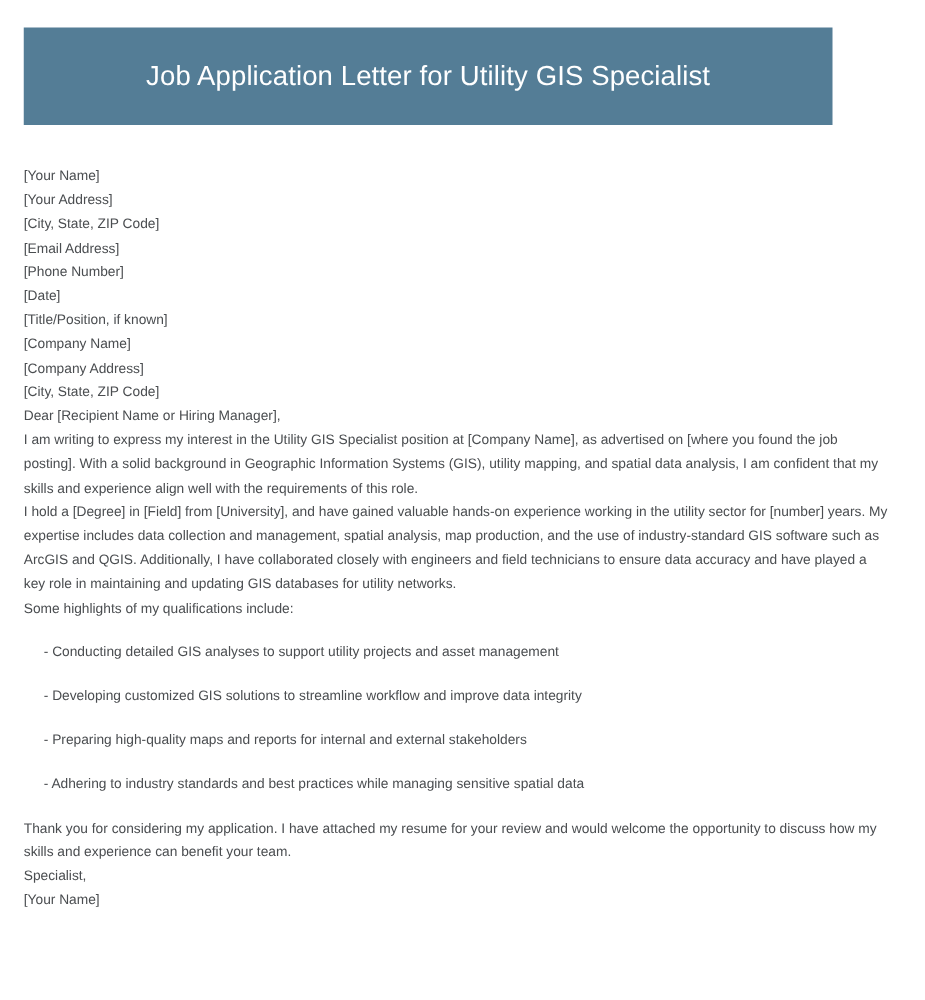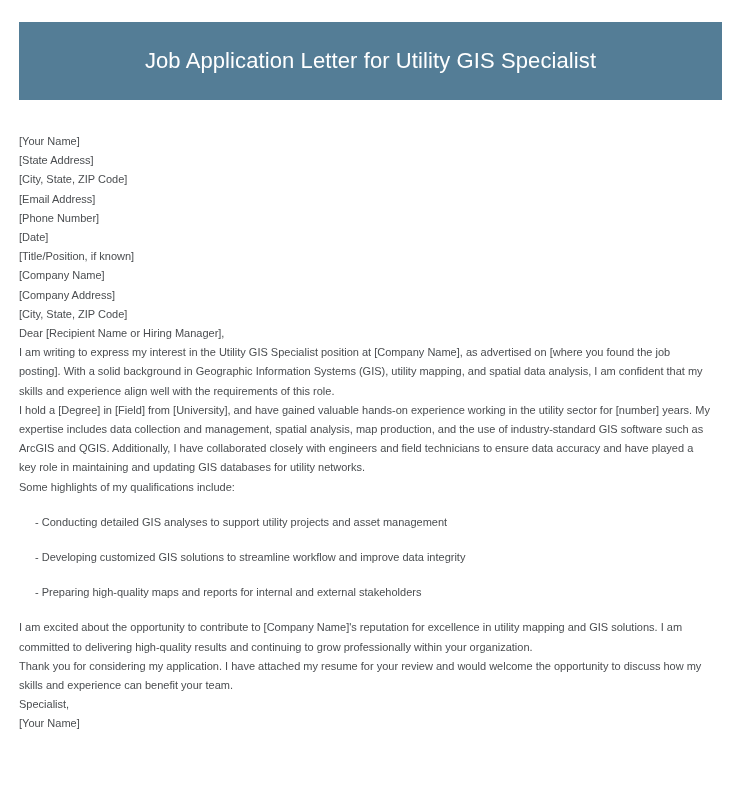--- a/index.html
+++ b/index.html
@@ -19,21 +19,21 @@
     width: 740px;
     height: 800px;
     background: #ffffff;
     box-sizing: border-box;
   }
 
   .header-band {
     position: absolute;
     left: 19px;
     top: 22px;
-    width: 703px;
+    width: 647px;
     height: 78px;
     background: #547d96;
     display: flex;
     align-items: center;
     justify-content: center;
     box-sizing: border-box;
   }
 
   .header-title {
     color: #ffffff;
@@ -79,21 +79,21 @@
 
 <div class="page">
 
   <div class="header-band">
     <h1 class="header-title">Job Application Letter for Utility GIS Specialist</h1>
   </div>
 
   <div class="letter-body">
 
     <div class="line">[Your Name]</div>
-    <div class="line">[State Address]</div>
+    <div class="line">[Your Address]</div>
     <div class="line">[City, State, ZIP Code]</div>
     <div class="line">[Email Address]</div>
     <div class="line">[Phone Number]</div>
 
     <div class="line">[Date]</div>
 
     <div class="line">[Title/Position, if known]</div>
     <div class="line">[Company Name]</div>
     <div class="line">[Company Address]</div>
     <div class="line">[City, State, ZIP Code]</div>
@@ -102,22 +102,22 @@
 
     <p class="para">I am writing to express my interest in the Utility GIS Specialist position at [Company Name], as advertised on [where you found the job posting]. With a solid background in Geographic Information Systems (GIS), utility mapping, and spatial data analysis, I am confident that my skills and experience align well with the requirements of this role.</p>
 
     <p class="para">I hold a [Degree] in [Field] from [University], and have gained valuable hands-on experience working in the utility sector for [number] years. My expertise includes data collection and management, spatial analysis, map production, and the use of industry-standard GIS software such as ArcGIS and QGIS. Additionally, I have collaborated closely with engineers and field technicians to ensure data accuracy and have played a key role in maintaining and updating GIS databases for utility networks.</p>
 
     <div class="line">Some highlights of my qualifications include:</div>
 
     <div class="bullet">- Conducting detailed GIS analyses to support utility projects and asset management</div>
     <div class="bullet">- Developing customized GIS solutions to streamline workflow and improve data integrity</div>
     <div class="bullet">- Preparing high-quality maps and reports for internal and external stakeholders</div>
+    <div class="bullet">- Adhering to industry standards and best practices while managing sensitive spatial data</div>
 
-    <p class="para">I am excited about the opportunity to contribute to [Company Name]'s reputation for excellence in utility mapping and GIS solutions. I am committed to delivering high-quality results and continuing to grow professionally within your organization.</p>
 
     <p class="para">Thank you for considering my application. I have attached my resume for your review and would welcome the opportunity to discuss how my skills and experience can benefit your team.</p>
 
     <div class="line">Specialist,</div>
     <div class="line">[Your Name]</div>
 
   </div>
 </div>
 
 </body></html>

